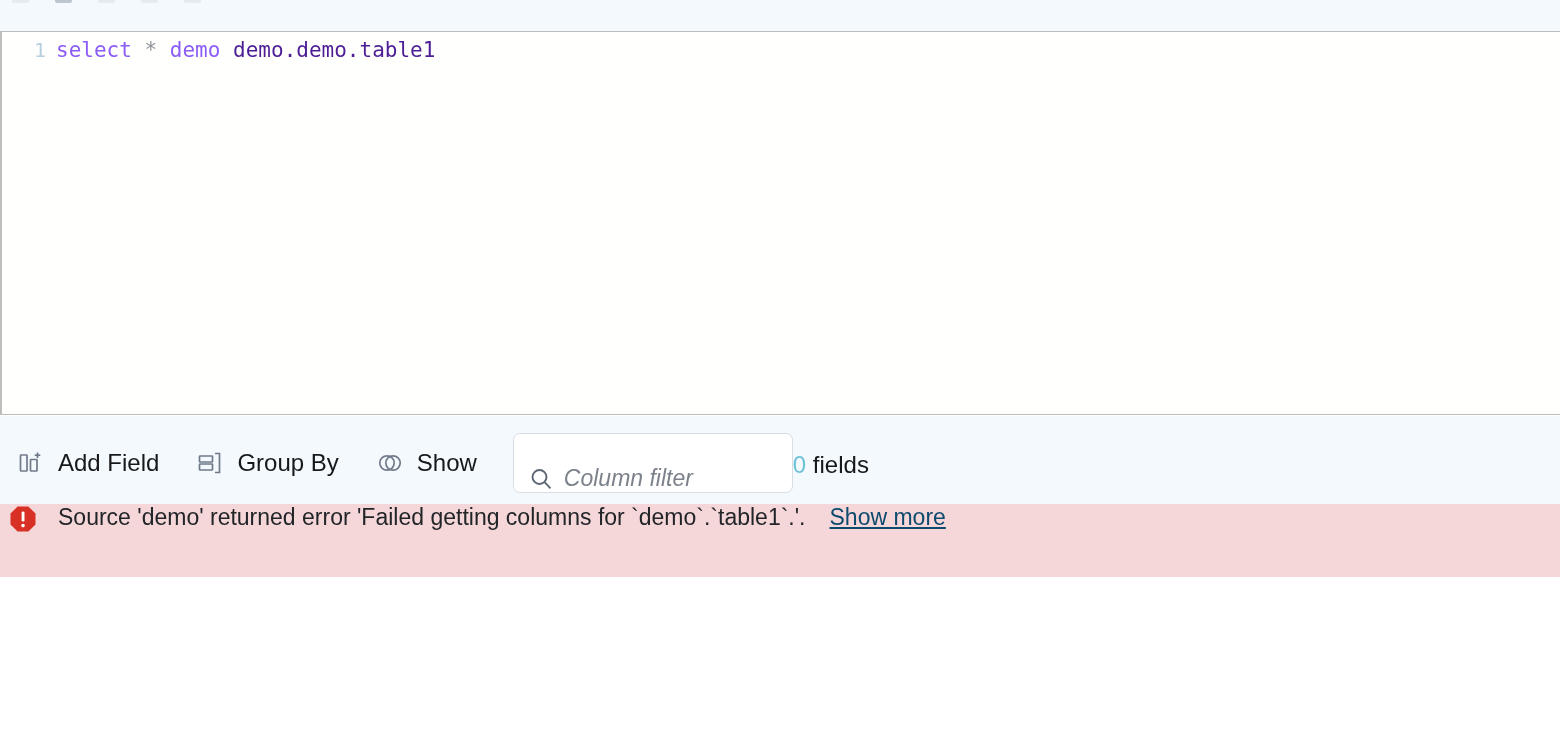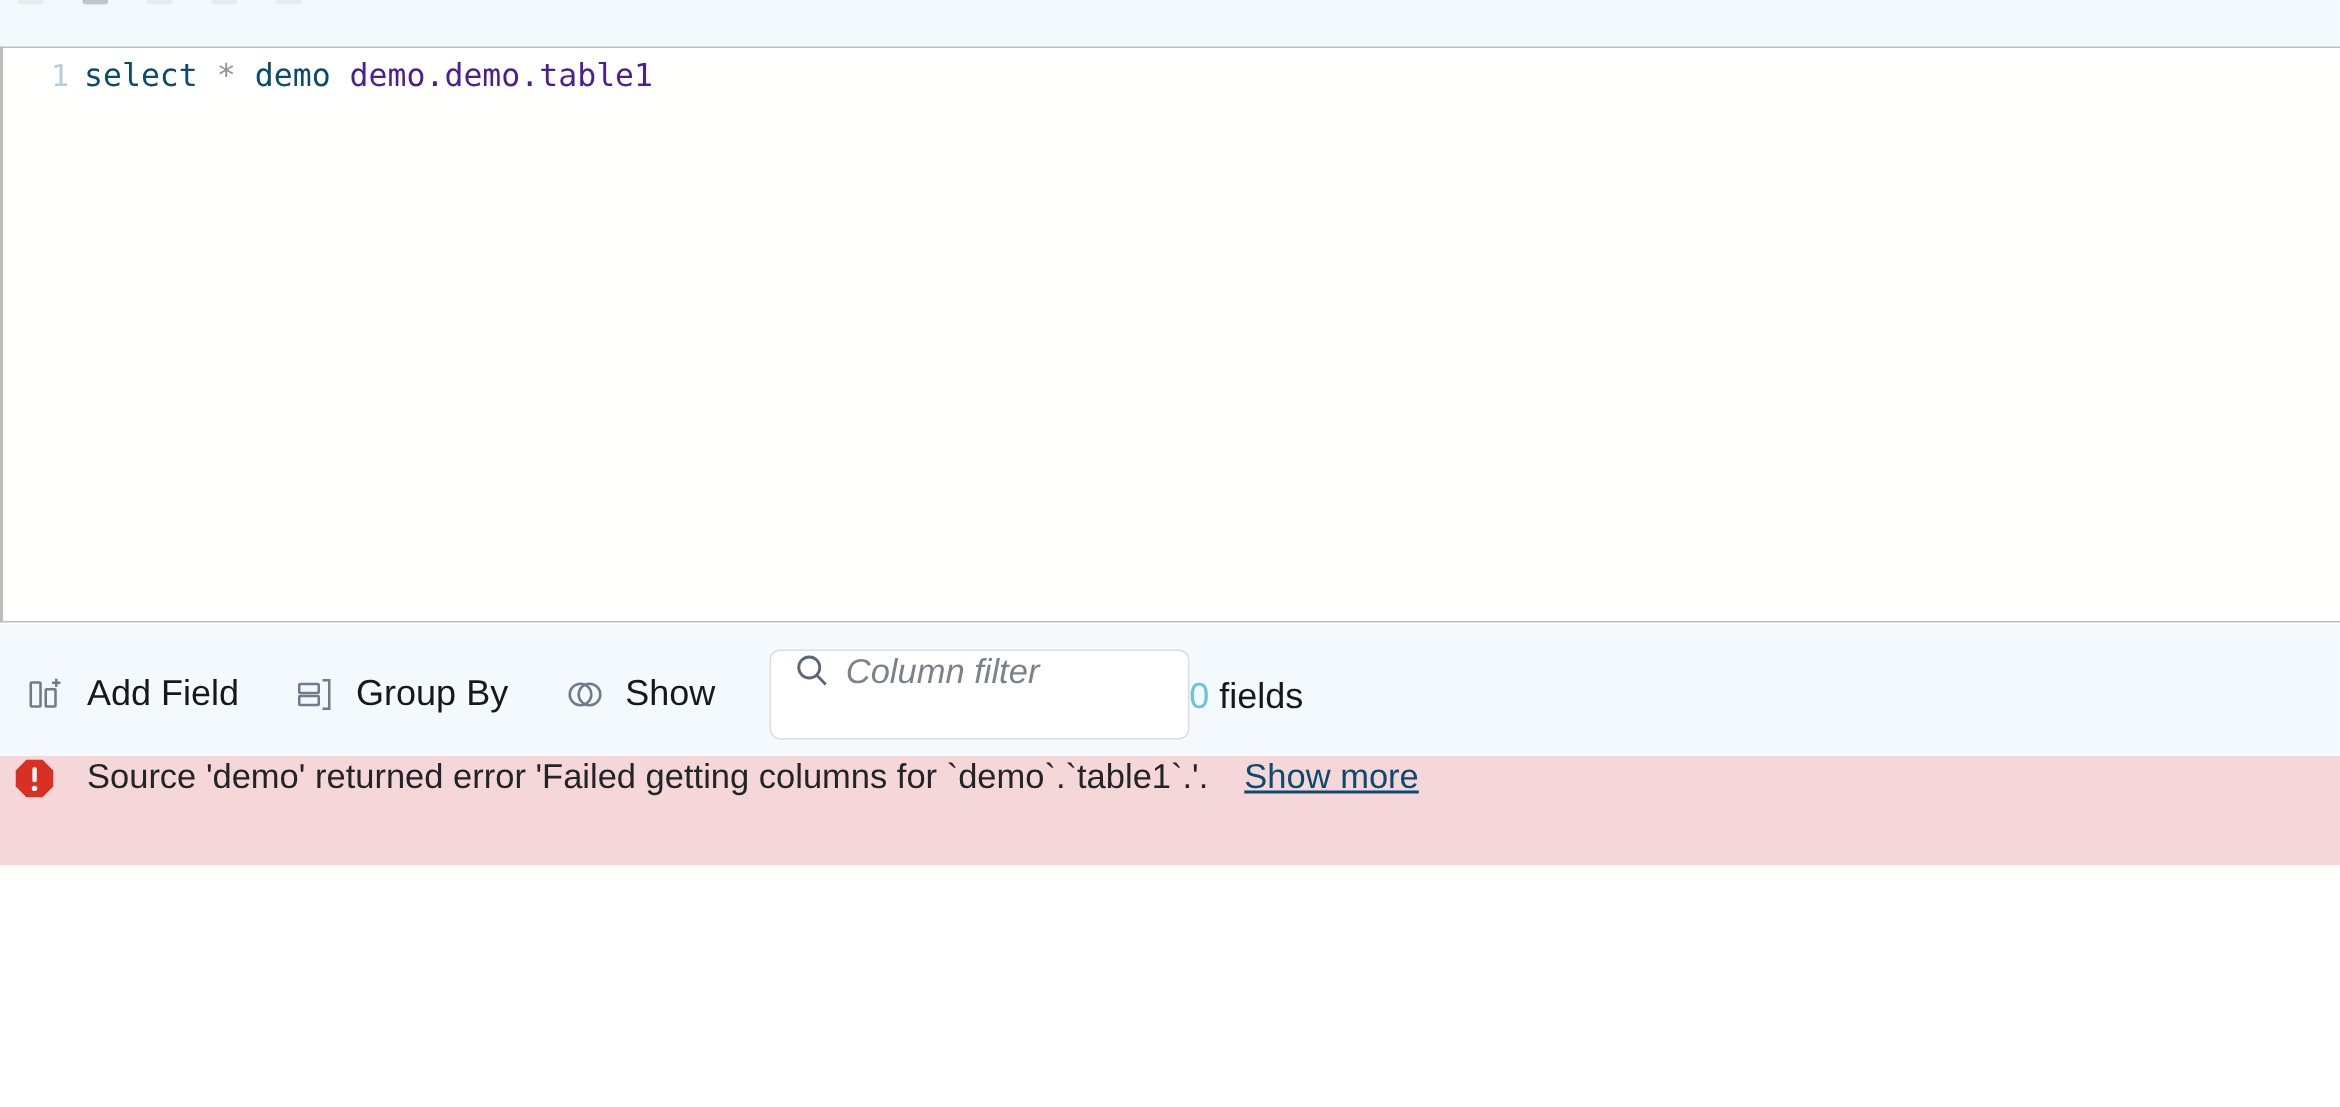--- a/index.html
+++ b/index.html
@@ -74,21 +74,21 @@
     color: #b6cfdf;
     user-select: none;
   }
   .code-text {
     font-family: "DejaVu Sans Mono", "Liberation Mono", monospace;
     font-size: 21px;
     line-height: 24px;
     color: #16181a;
     white-space: pre;
   }
-  .kw { color: #0c4a6e; }
+  .kw { color: #8b5cf6; }
   .star { color: #8e9298; }
   .ident { color: #4c1d95; }
   .caret {
     display: inline-block;
     width: 1px;
     height: 22px;
     background: transparent;
     vertical-align: -4px;
   }
 
@@ -132,21 +132,21 @@
 
   .filter-box {
     position: relative;
     width: 280px;
     height: 60px;
     margin-left: 26px;
     background: #ffffff;
     border: 1px solid #d8dde3;
     border-radius: 7px;
     display: flex;
-    align-items: flex-start;
+    align-items: flex-end;
     padding-left: 14px;
   }
   .filter-box .search-ic {
     width: 26px; height: 26px;
     color: #5c6675;
     flex: none;
     margin-right: 10px;
   }
   .filter-input {
     border: none;

